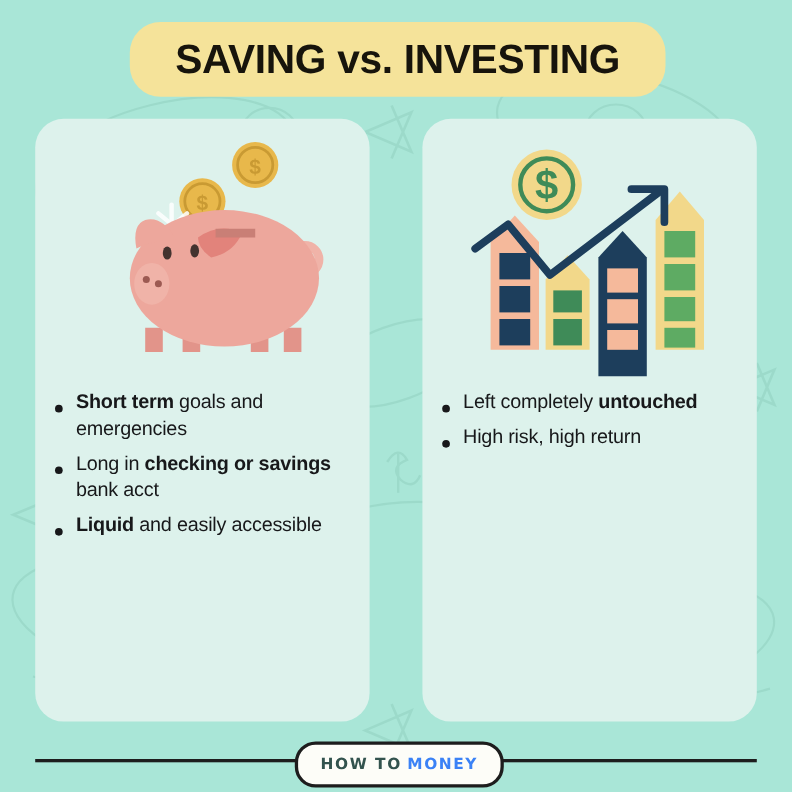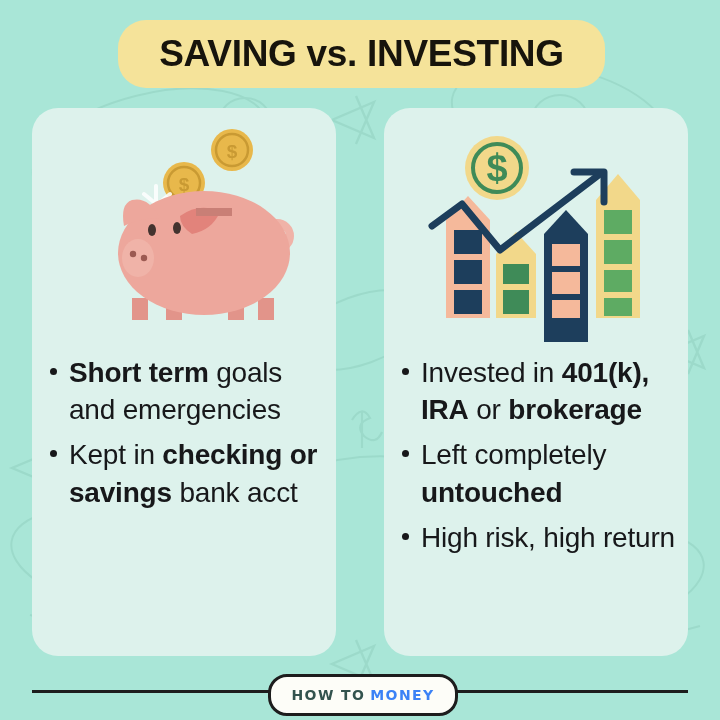--- a/index.html
+++ b/index.html
@@ -80,21 +80,21 @@
     left: 10px;
     width: 290px;
     list-style: none;
     margin: 0;
     padding: 0;
   }
   .bullet-item {
     position: relative;
     padding-left: 27px;
     margin-bottom: 8px;
-    font-size: 28px;
+    font-size: 18px;
     line-height: 1.33;
     color: #17181a;
     letter-spacing: -0.2px;
   }
   .bullet-item::before {
     content: "";
     position: absolute;
     left: 8px;
     top: 14px;
     width: 7px;
@@ -223,21 +223,22 @@
         <circle cx="101" cy="146" r="3.2" fill="#9c5a52"></circle>
         <circle cx="112" cy="150" r="3.2" fill="#9c5a52"></circle>
         <ellipse cx="120" cy="122" rx="4" ry="6" fill="#43332f"></ellipse>
         <ellipse cx="145" cy="120" rx="4" ry="6" fill="#43332f"></ellipse>
         <path d="M164 100 h36 v8 h-36 z" fill="#c97f76"></path>
       </g>
     </svg>
 
     <ul class="bullet-list">
       <li class="bullet-item"><b>Short term</b><span> goals and emergencies</span></li>
-      <li class="bullet-item"><span>Kept in </span><b>checking or savings</b><span> bank acct</span></li>
+      <li class="bullet-item"><span>Long in </span><b>checking or savings</b><span> bank acct</span></li>
+      <li class="bullet-item"><b>Liquid</b><span> and easily accessible</span></li>
     </ul>
   </div>
 
   <div class="card" id="card-investing">
 
     <svg class="card-art" viewBox="0 0 304 240">
 
       <g>
         <circle cx="113" cy="60" r="32" fill="#f2d88a"></circle>
         <circle cx="113" cy="60" r="24" fill="none" stroke="#3f8b58" stroke-width="4"></circle>
@@ -269,21 +270,20 @@
         <rect x="220" y="190" width="28" height="18" fill="#5eab63"></rect>
       </g>
 
       <g fill="none" stroke="#1d3e5c" stroke-width="7" stroke-linecap="round" stroke-linejoin="round">
         <path d="M48 118 l30 -22 l38 46 l100 -76"></path>
         <path d="M190 64 h30 v30"></path>
       </g>
     </svg>
 
     <ul class="bullet-list">
-      <li class="bullet-item"><span>Invested in </span><b>401(k), IRA</b><span> or </span><b>brokerage</b></li>
       <li class="bullet-item"><span>Left completely </span><b>untouched</b></li>
       <li class="bullet-item"><span>High risk, high return</span></li>
     </ul>
   </div>
 
   <div id="footer">
     <div class="footer-rule" id="footer-rule-left"></div>
     <div class="footer-rule" id="footer-rule-right"></div>
     <div id="footer-logo">
       <span class="logo-word logo-dark">HOW TO</span>

